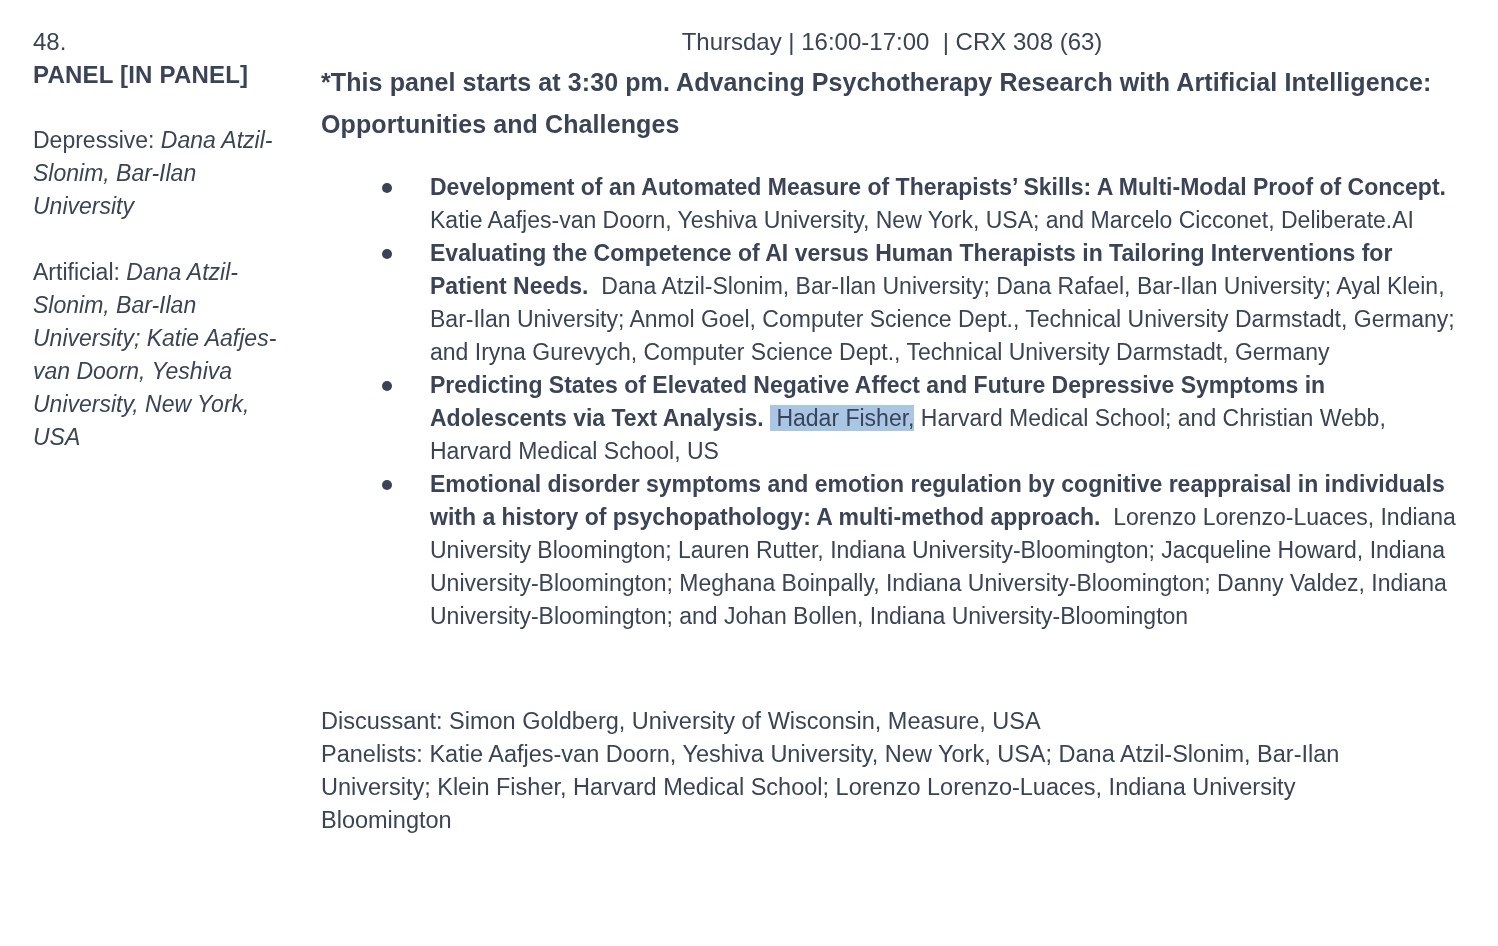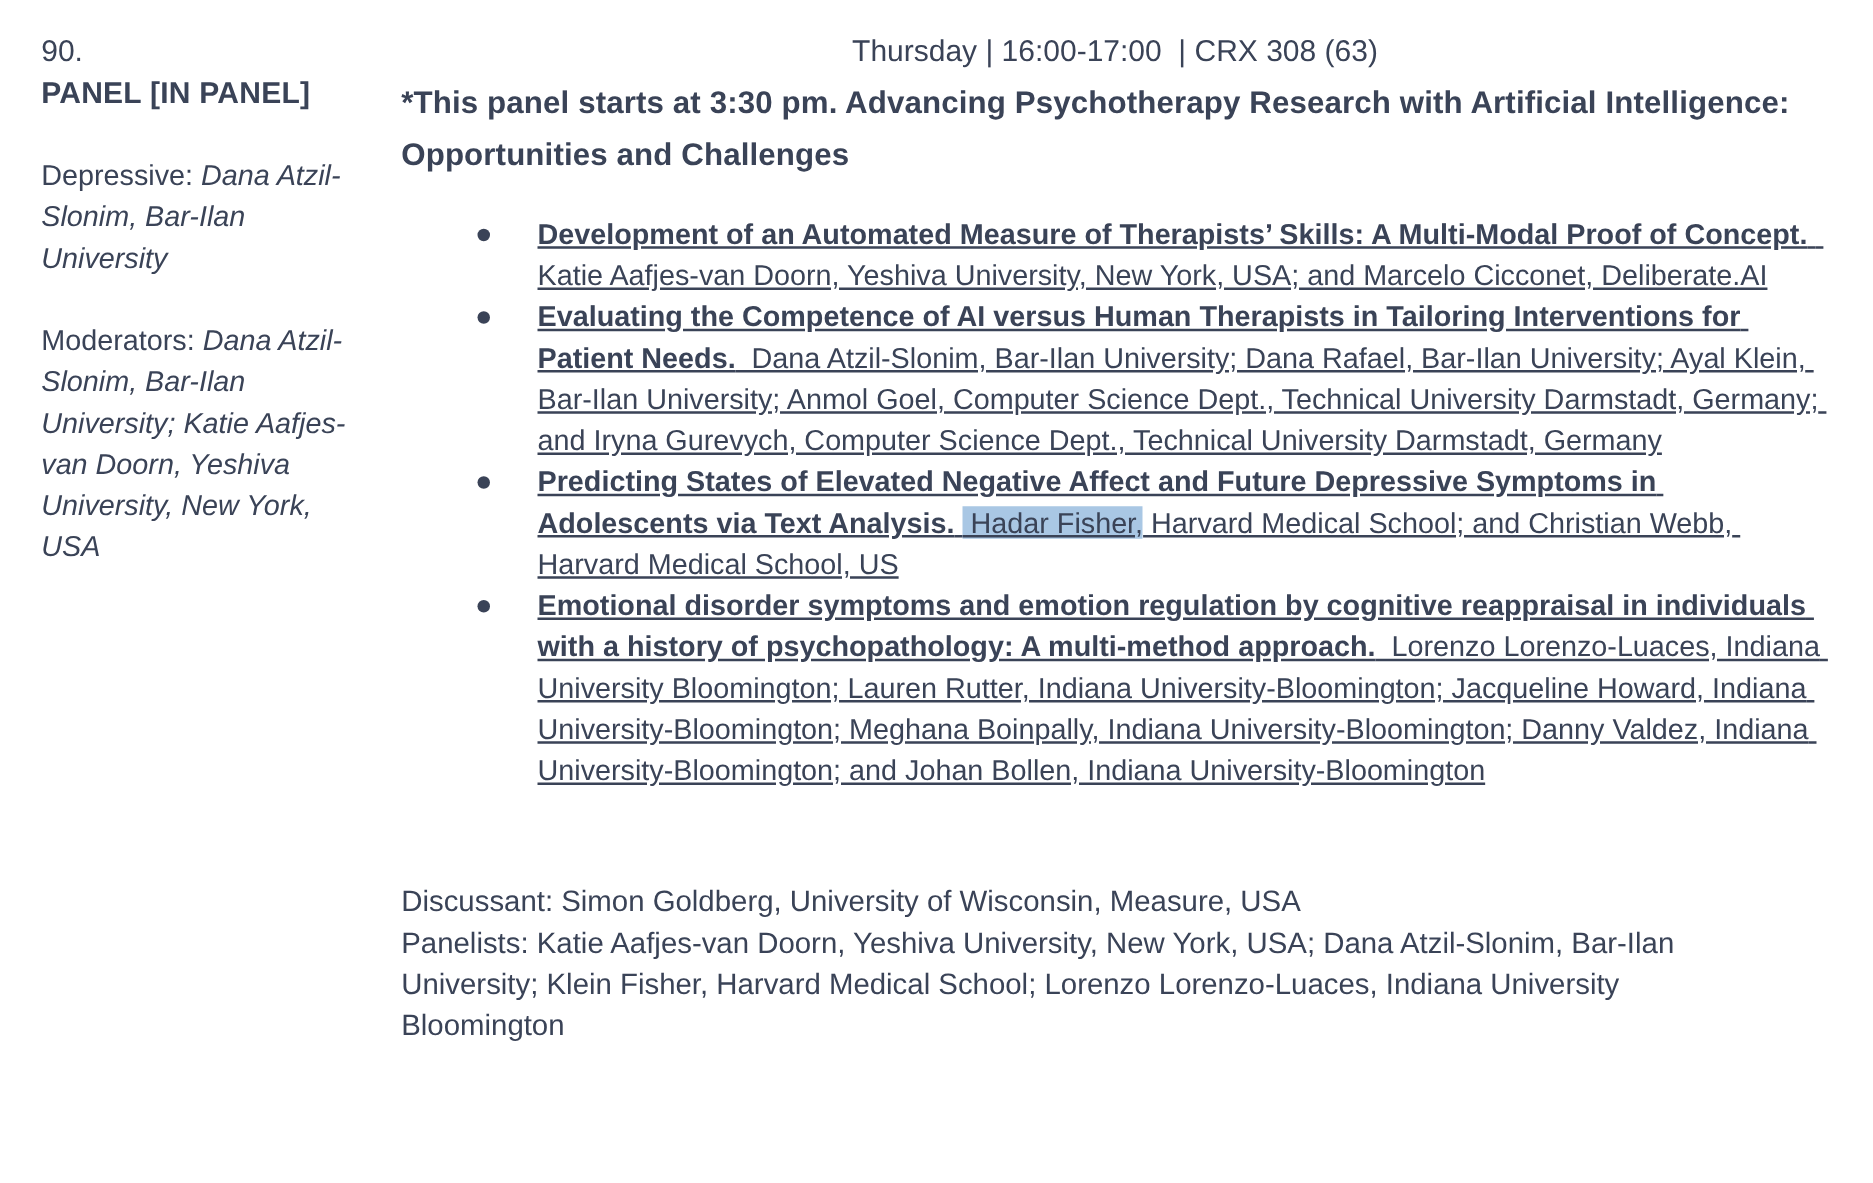--- a/index.html
+++ b/index.html
@@ -62,21 +62,20 @@
     margin-top: 2px;
     letter-spacing: 0.1px;
   }
   .talks {
     list-style: none;
     margin-top: 26px;
   }
   .talk-item {
     display: flex;
     align-items: flex-start;
-    text-decoration: underline;
   }
   .dot {
     flex: 0 0 auto;
     width: 10px;
     height: 10px;
     border-radius: 50%;
     background: #3a4357;
     margin-left: 61px;
     margin-right: 38px;
     margin-top: 12px;
@@ -102,24 +101,24 @@
   .closing-line {
     white-space: pre-wrap;
   }
 </style>
 </head>
 <body>
 
 <div class="page">
 
   <aside class="left-col">
-    <div class="panel-number">90.</div>
+    <div class="panel-number">48.</div>
     <div class="panel-type">PANEL [IN PANEL]</div>
     <p class="meta"><span>Depressive: </span><em>Dana Atzil-Slonim, Bar-Ilan University</em></p>
-    <p class="meta"><span>Moderators: </span><em>Dana Atzil-Slonim, Bar-Ilan University; Katie Aafjes-van Doorn, Yeshiva University, New York, USA</em></p>
+    <p class="meta"><span>Artificial: </span><em>Dana Atzil-Slonim, Bar-Ilan University; Katie Aafjes-van Doorn, Yeshiva University, New York, USA</em></p>
   </aside>
 
   <main class="right-col">
     <div class="schedule">Thursday | 16:00-17:00  | CRX 308 (63)</div>
     <h1 class="title">*This panel starts at 3:30 pm. Advancing Psychotherapy Research with Artificial Intelligence: Opportunities and Challenges</h1>
 
     <ul class="talks">
       <li class="talk-item">
         <span class="dot"></span>
         <p class="talk-text"><strong>Development of an Automated Measure of Therapists’ Skills: A Multi-Modal Proof of Concept.</strong><span>  Katie Aafjes-van Doorn, Yeshiva University, New York, USA; and Marcelo Cicconet, Deliberate.AI</span></p>

